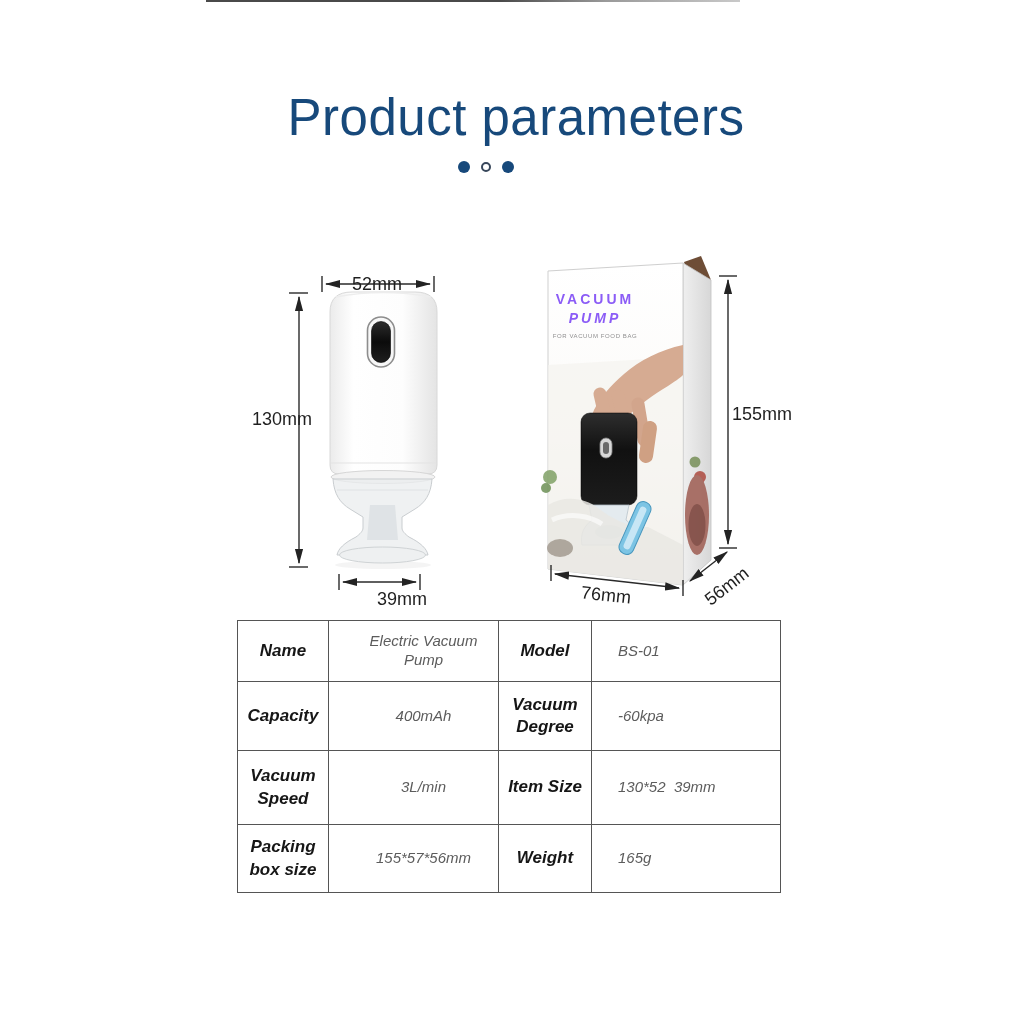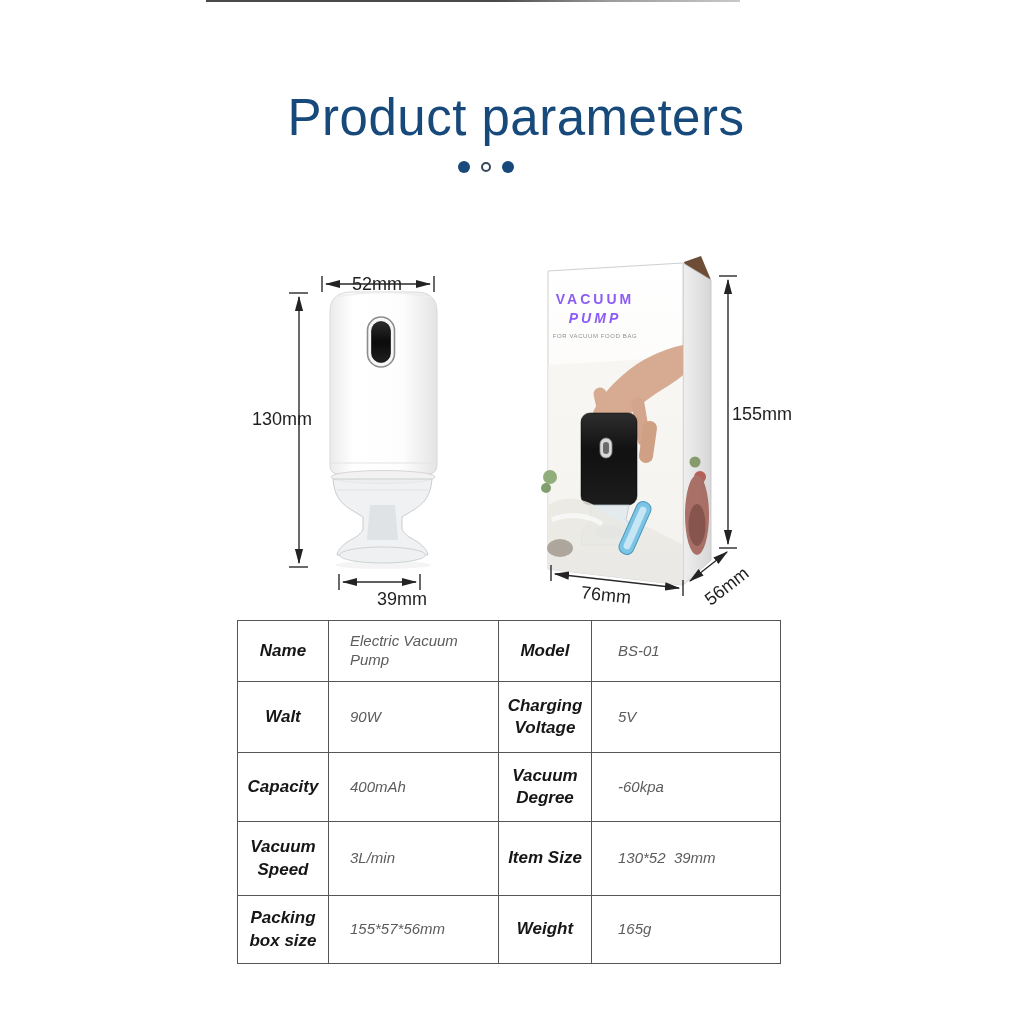--- a/index.html
+++ b/index.html
@@ -38,21 +38,21 @@
     border-collapse:collapse;table-layout:fixed;font-style:italic;
   }
   table.spec td{
     border:1px solid #555555;vertical-align:middle;overflow:hidden;
   }
   td.lbl{
     font-weight:700;font-size:17px;color:#161616;text-align:center;
     line-height:1.3;padding:2px;
   }
   td.val{font-size:15px;color:#5c5c5c;text-align:left;white-space:pre-wrap;line-height:1.25;}
-  td.val.v2{padding-left:21px;}
+  td.val.v2{padding-left:21px;text-align:center;}
   td.val.v4{padding-left:26px;}
   tr.r1{height:61px;}tr.r2{height:71px;}tr.r3{height:69px;margin-top:16px;}tr.r4{height:74px;}tr.r5{height:68px;}
 </style>
 </head>
 <body>
 
 <div class="page">
 
   <div class="top-strip"></div>
 
@@ -200,26 +200,20 @@
         <col style="width:93px">
         <col style="width:189px">
     </colgroup>
     <tbody>
       <tr class="r1">
         <td class="lbl">Name</td>
         <td class="val v2">Electric Vacuum Pump</td>
         <td class="lbl">Model</td>
         <td class="val v4">BS-01</td>
       </tr>
-      <tr class="r2">
-        <td class="lbl">Walt</td>
-        <td class="val v2">90W</td>
-        <td class="lbl">Charging Voltage</td>
-        <td class="val v4">5V</td>
-      </tr>
       <tr class="r3">
         <td class="lbl">Capacity</td>
         <td class="val v2">400mAh</td>
         <td class="lbl">Vacuum Degree</td>
         <td class="val v4">-60kpa</td>
       </tr>
       <tr class="r4">
         <td class="lbl">Vacuum Speed</td>
         <td class="val v2">3L/min</td>
         <td class="lbl">Item Size</td>

